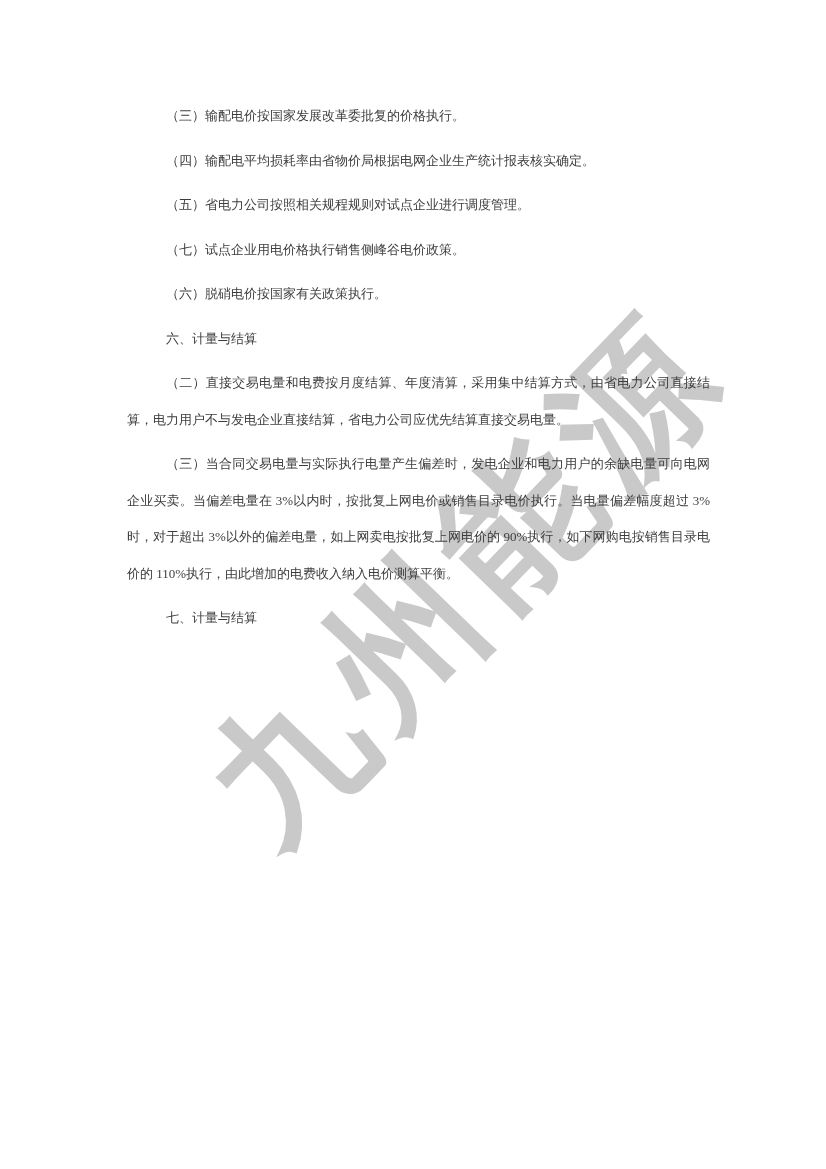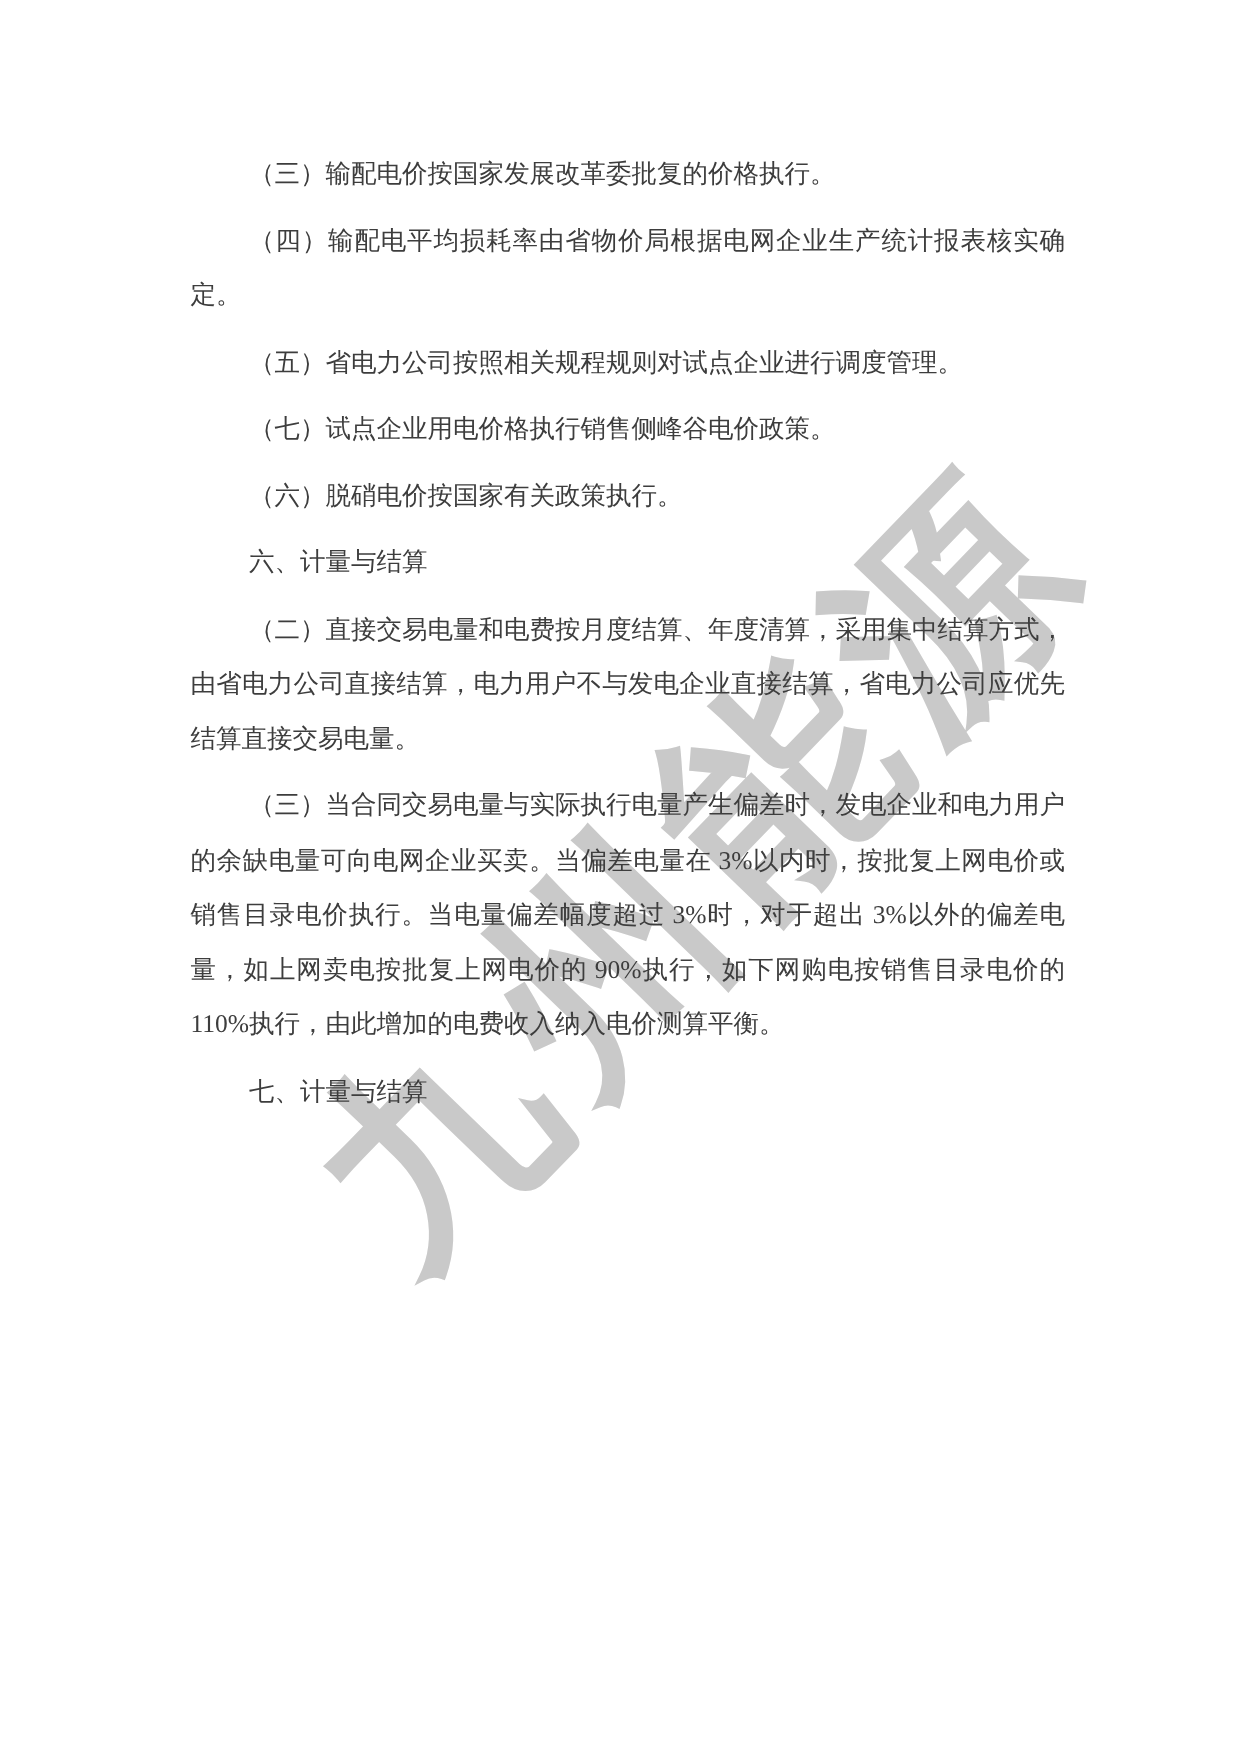--- a/index.html
+++ b/index.html
@@ -32,21 +32,21 @@
   }
   .content {
     position: absolute;
     left: 127px;
     top: 98px;
     width: 583px;
     z-index: 1;
   }
   .para {
     margin: 0 0 8px 0;
-    font-size: 17px;
+    font-size: 13px;
     line-height: 36.5px;
     color: #3d3d3d;
     text-indent: 39px;
     text-align: justify;
     letter-spacing: 0;
   }
   .heading {
     font-weight: normal; 
   }
 </style>

